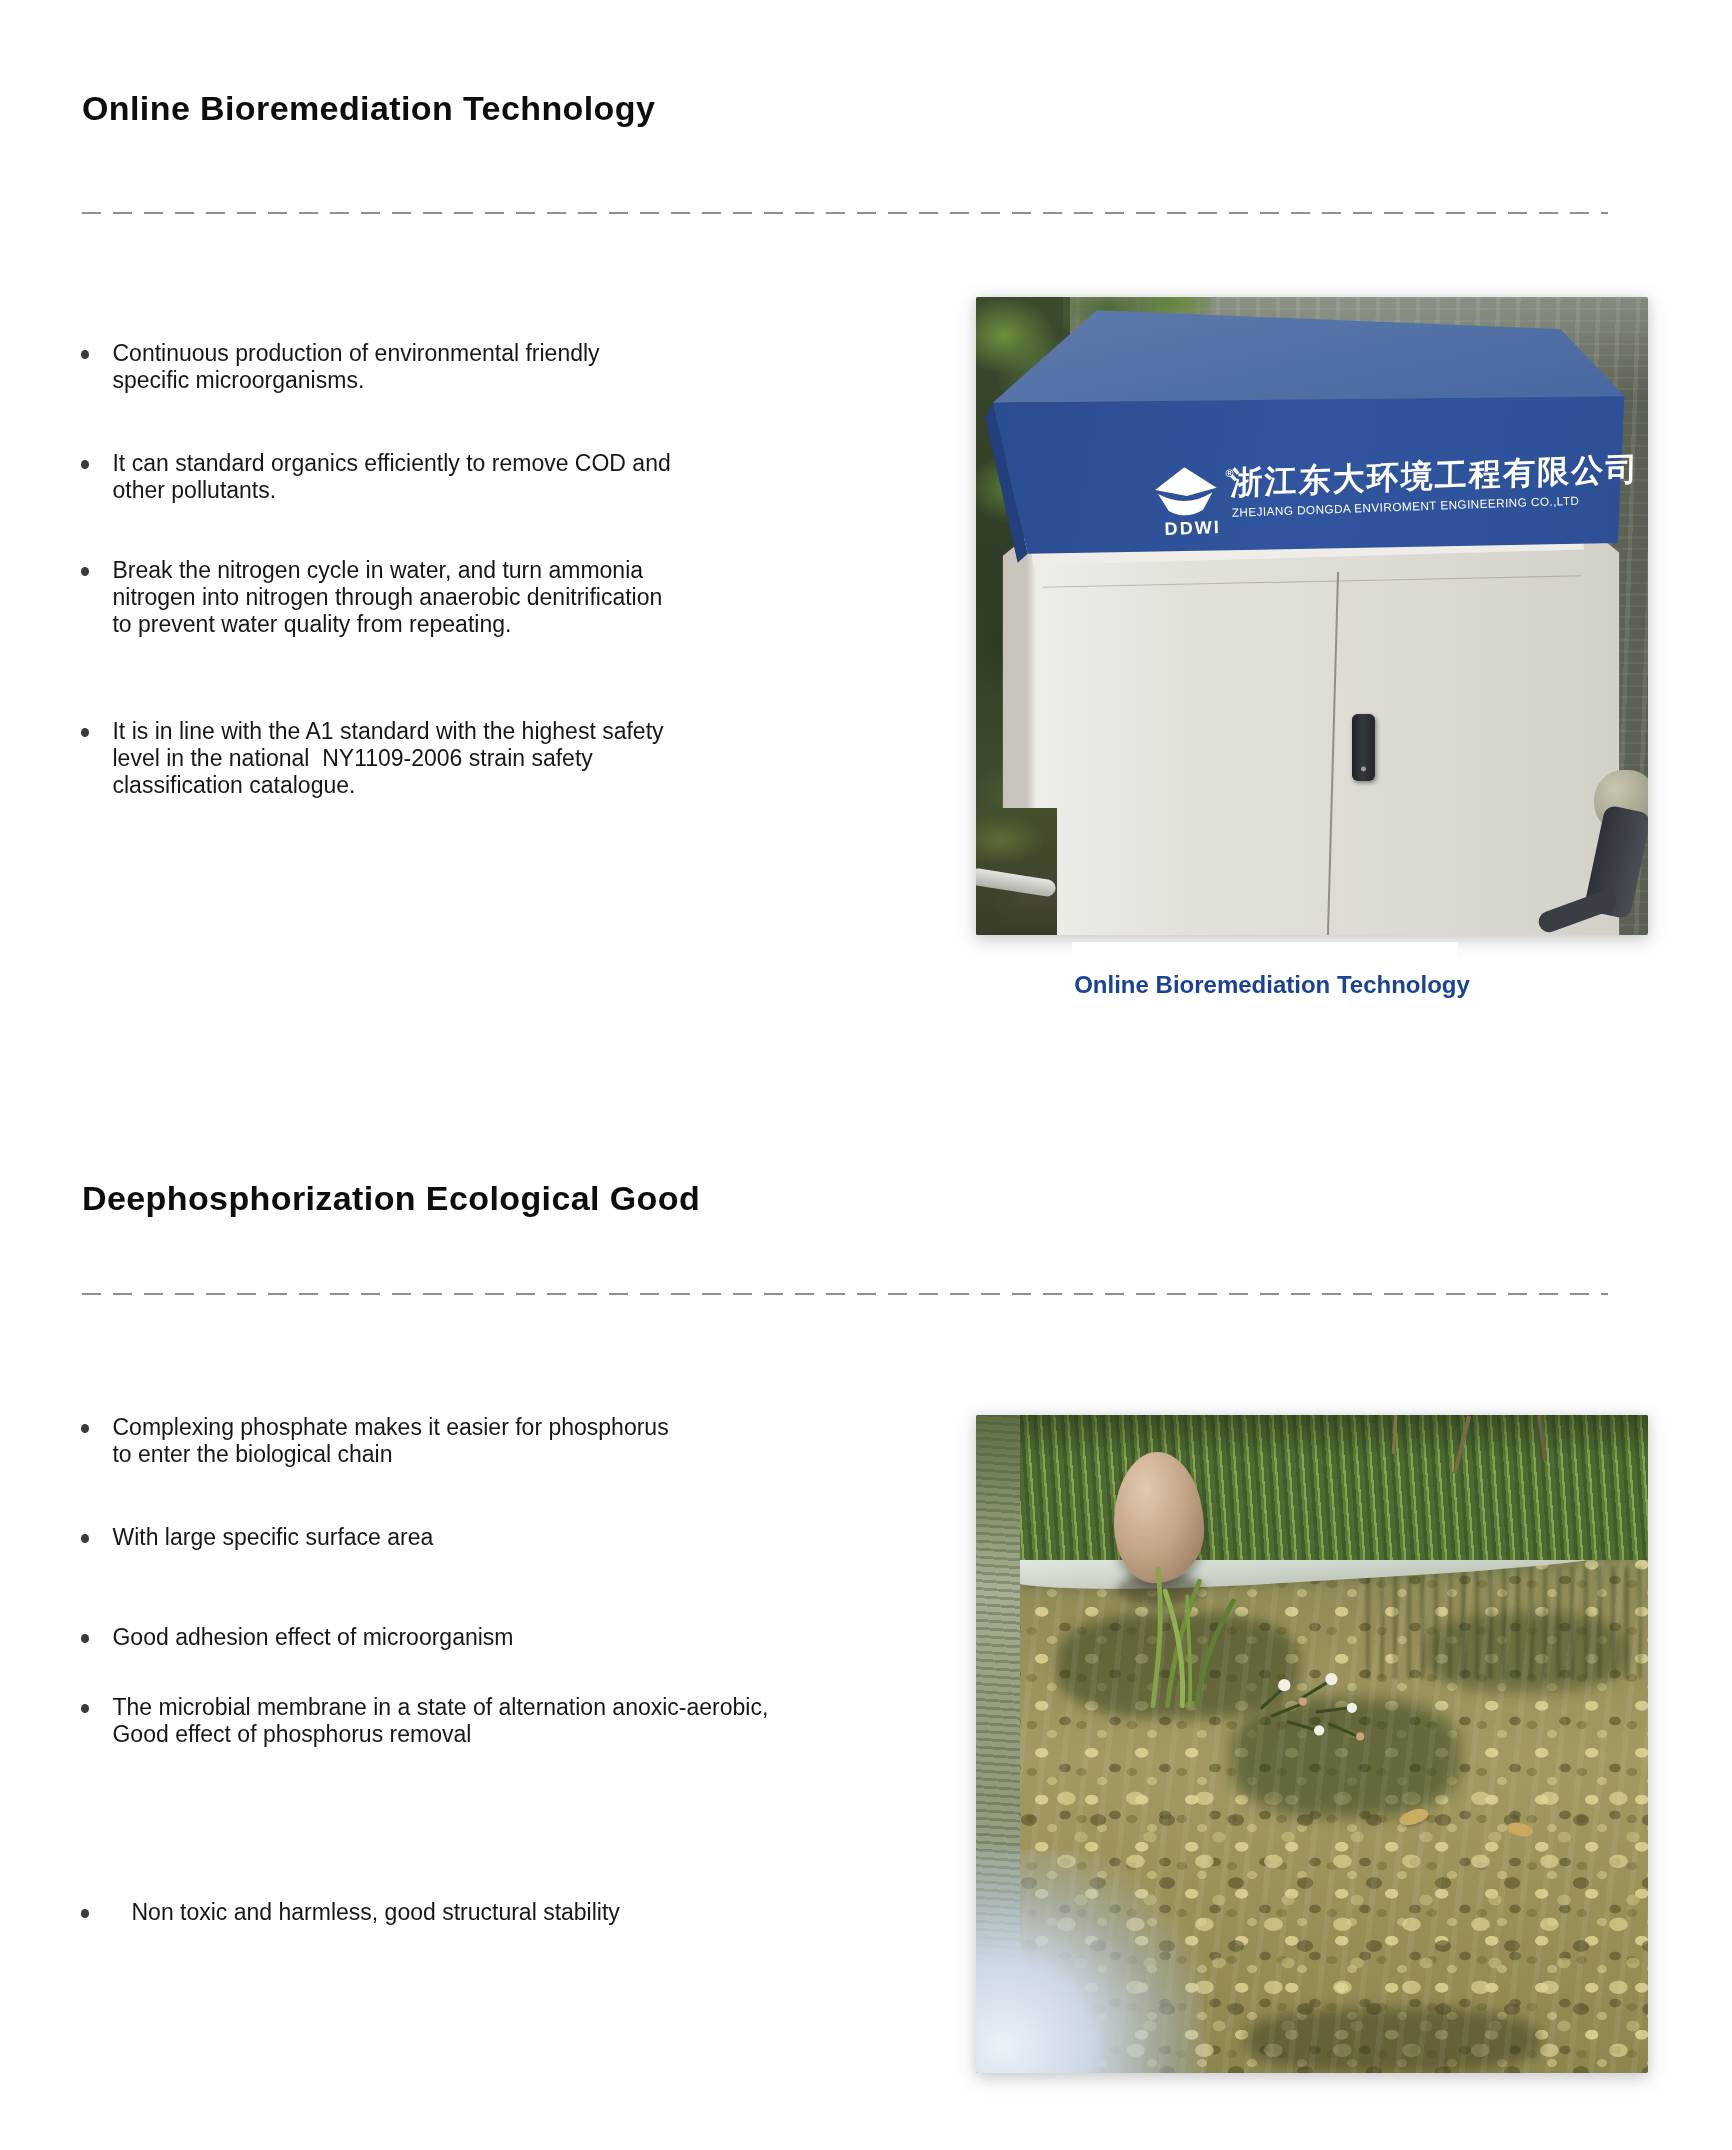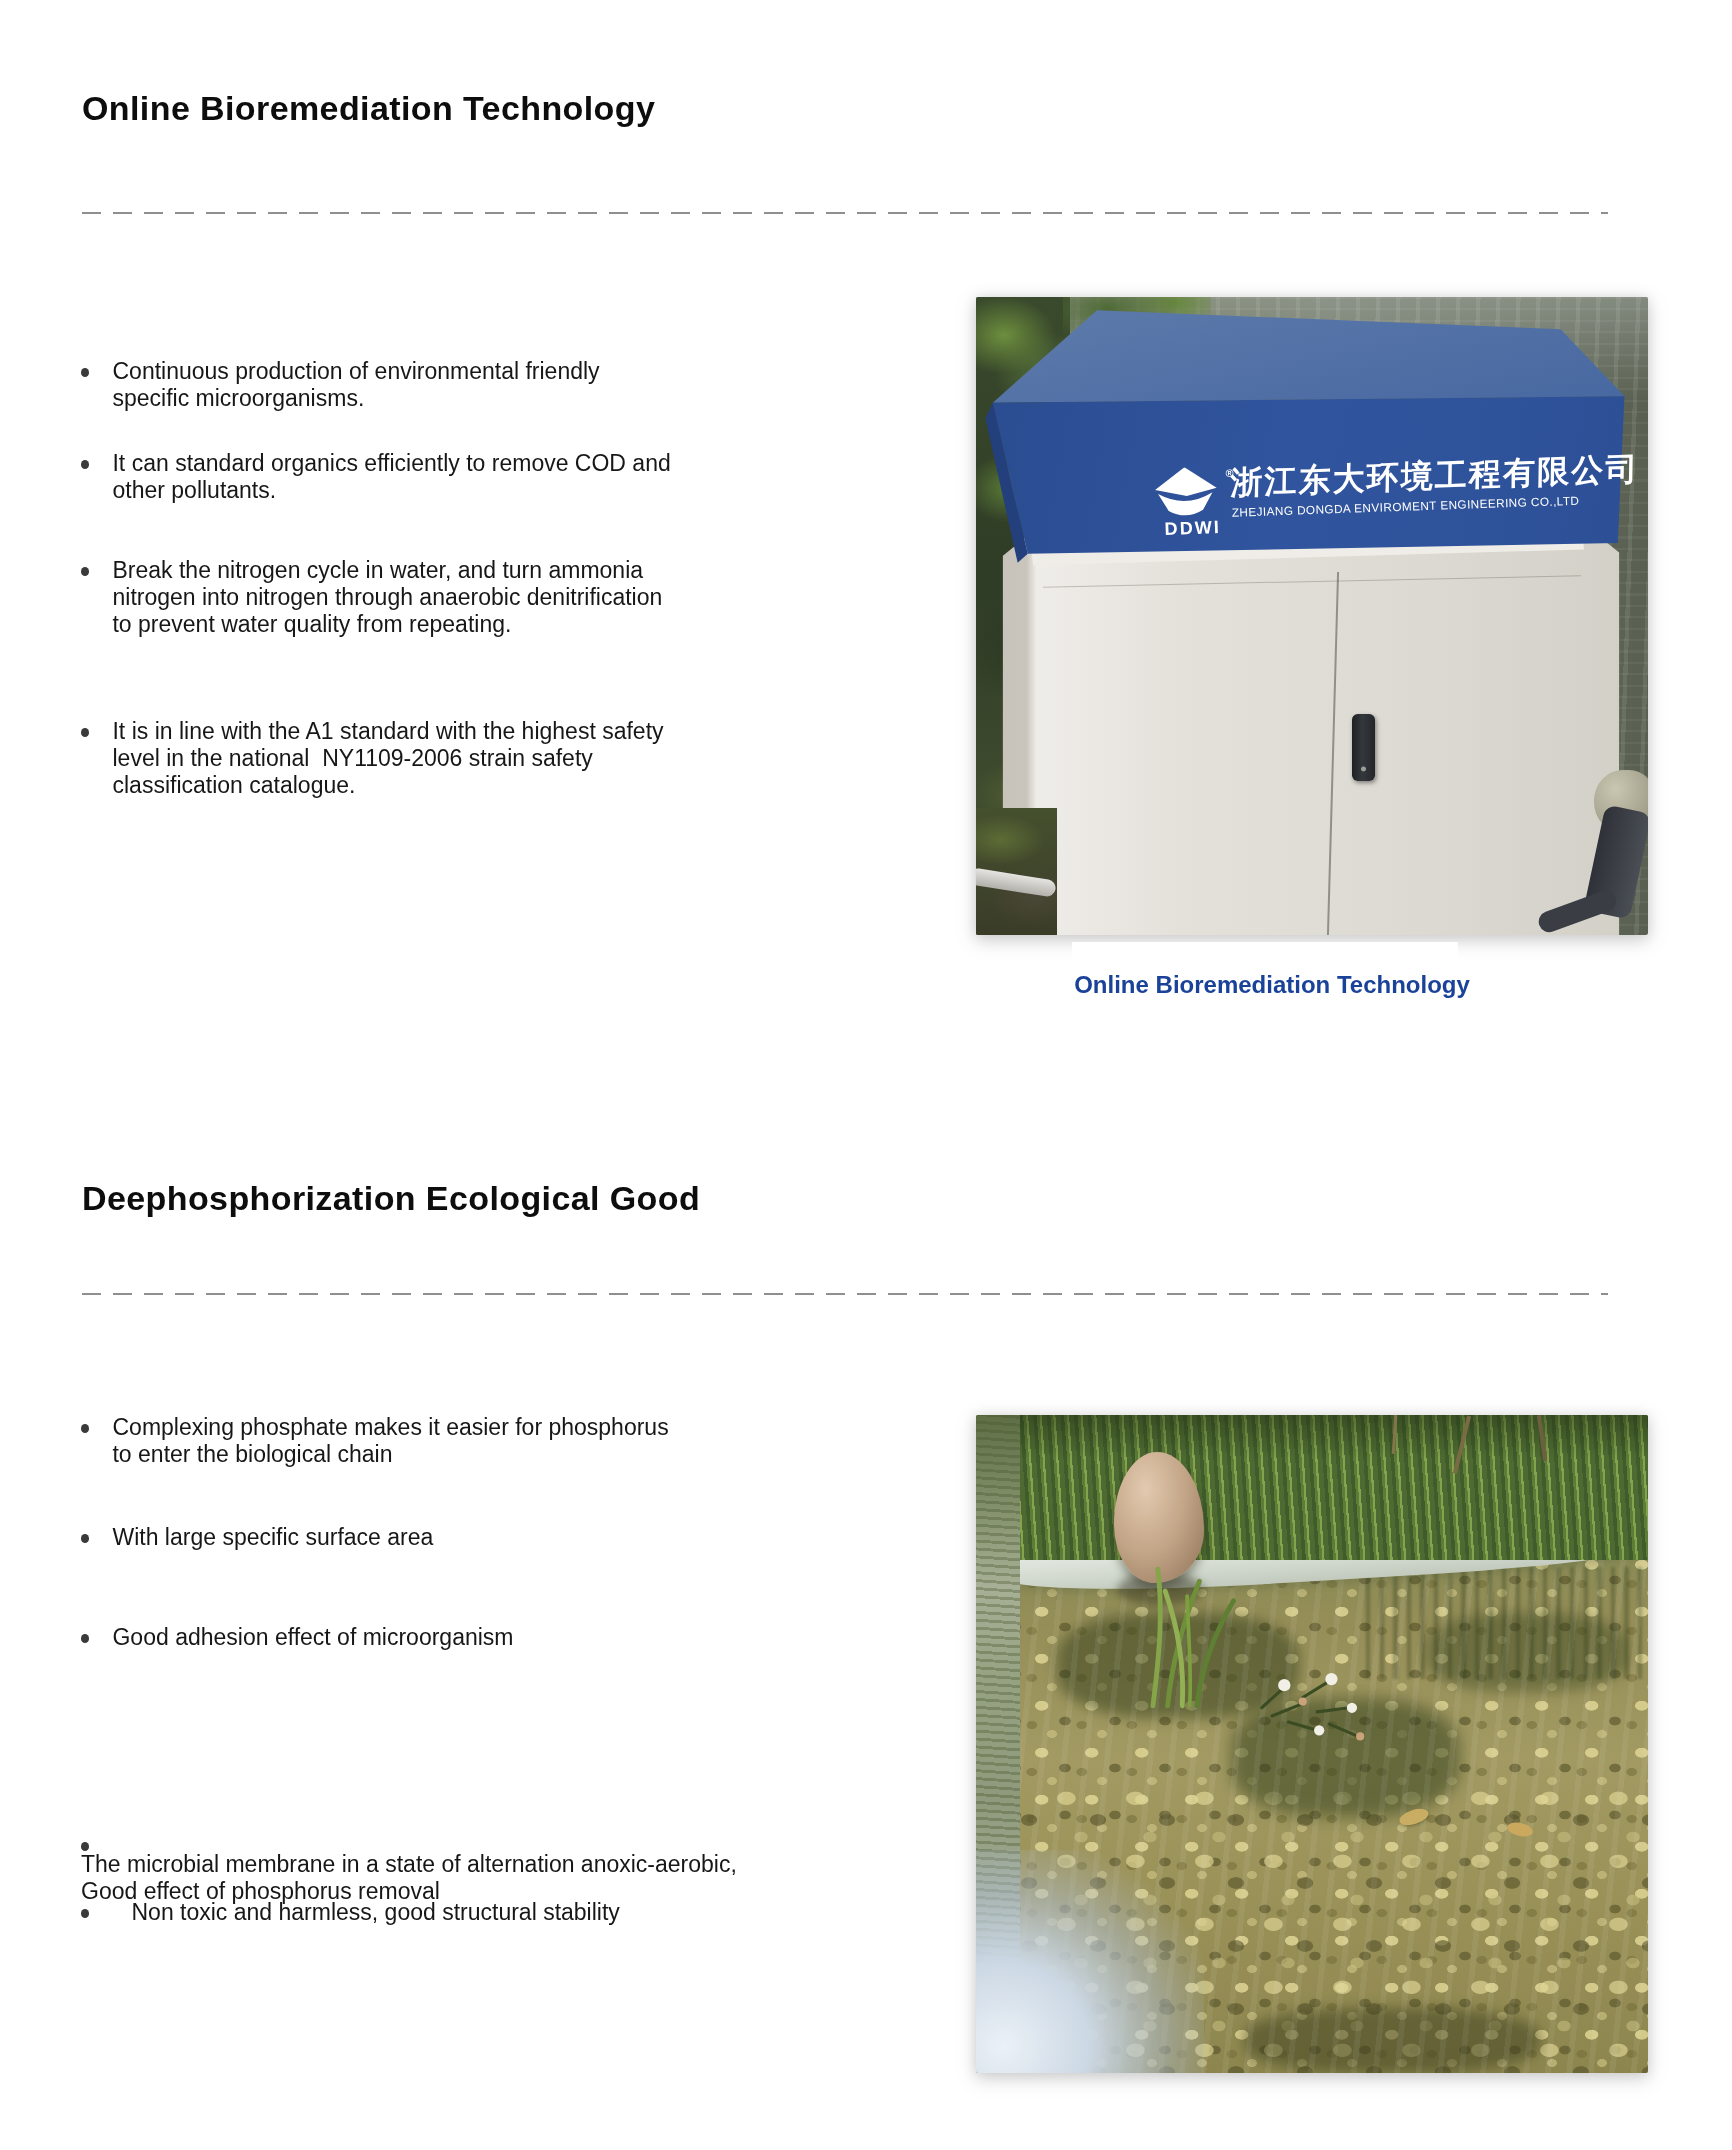--- a/index.html
+++ b/index.html
@@ -23,22 +23,22 @@
   
   .bullets{position:absolute;left:0;top:0;margin:0;padding:0;list-style:none;width:100%;height:0;}
   .li{position:absolute;left:81px;display:flex;align-items:flex-start;}
   .dot{
     flex:0 0 auto;width:7.9px;height:8.6px;border-radius:50%;background:#3a3a3a;
     margin-top:10px;margin-right:23.6px;
   }
   .btxt{
     font-size:23px;line-height:27px;color:#171717;white-space:pre-line;max-width:822px;
   }
-  .s1b1{top:358px;justify-content:space-between;} .s1b2{top:450px;} .s1b3{top:557px;} .s1b4{top:718px;}
-  .s2b1{top:1414px;} .s2b2{top:1524px;text-align:right;} .s2b3{top:1624px;text-align:center;} .s2b4{top:1832px;flex-direction:column;} .s2b5{top:1899px;gap:19px;}
+  .s1b1{top:340px;justify-content:space-between;} .s1b2{top:450px;} .s1b3{top:557px;} .s1b4{top:718px;}
+  .s2b1{top:1414px;} .s2b2{top:1524px;text-align:right;} .s2b3{top:1624px;text-align:center;} .s2b4{top:1694px;} .s2b5{top:1899px;gap:19px;}
   
   .photo{
     position:absolute;left:936px;width:672px;overflow:hidden;border-radius:2.1px;
     box-shadow:0 5.7px 18.6px rgba(130,130,130,.35),0 0 11.4px rgba(150,150,150,.22);
   }
   .photo *{position:absolute;}
   .ph1{top:286px;height:638px;}
   .ph2{top:1404px;height:658px;}
   .caption-mask{position:absolute;left:1072px;top:942px;width:386px;height:21.4px;background:#ffffff;}
   .caption{

